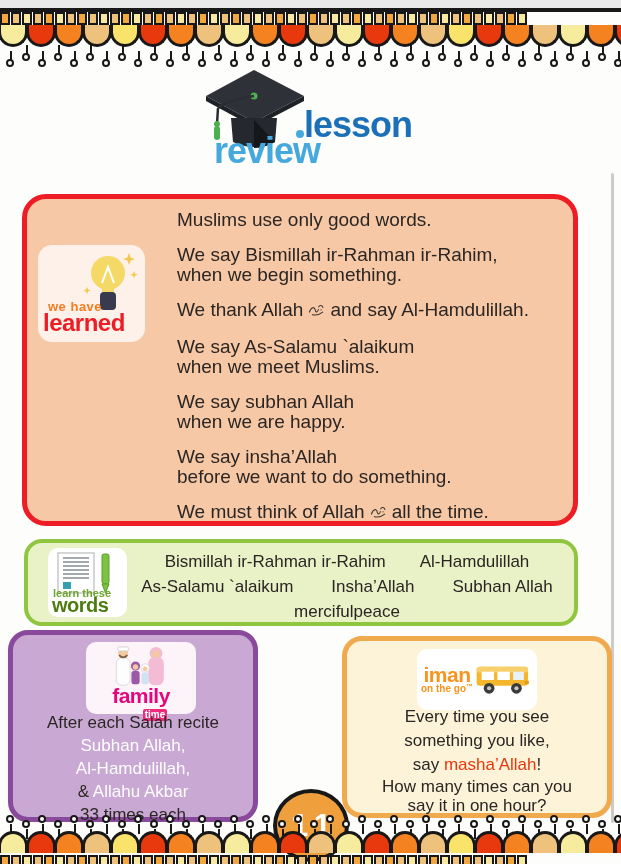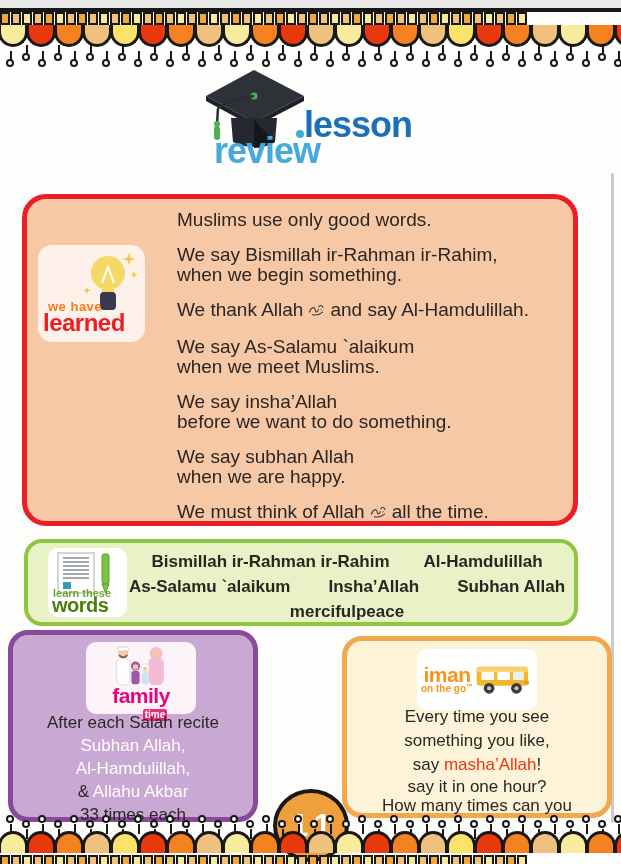--- a/index.html
+++ b/index.html
@@ -61,21 +61,21 @@
   
   .words-box { position:absolute; left:24px; top:531px; width:554px; height:87px;
     background:#e9f1c6; border:4px solid #8fc53f; border-radius:18px; }
   .words-badge { position:absolute; left:20px; top:5px; width:79px; height:69px;
     background:#fff; border-radius:10px; }
   .words-badge svg { position:absolute; left:8px; top:4px; }
   .words-badge .b-top { position:absolute; left:5px; bottom:18px; font-size:11px; font-weight:bold; color:#6aa32d; }
   .words-badge .b-bottom { position:absolute; left:4px; bottom:0px; font-size:20px; font-weight:bold;
     color:#4d7c0f; letter-spacing:-.5px; }
   .words-rows { position:absolute; left:95px; top:6px; width:448px; font-size:17px; }
-  .w-row { display:flex; justify-content:center; line-height:25px;font-weight:bold; }
+  .w-row { display:flex; justify-content:center; line-height:25px; }
   .w-row.r1 { gap:34px; }
   .w-row.r2 { gap:38px; }
   .w-row.r3 { }
 
   
   .family-box { position:absolute; left:8px; top:622px; width:250px; height:192px;
     background:#c9a9d4; border:5px solid #8a4a9b; border-radius:20px; text-align:center; }
   .family-badge { position:absolute; left:73px; top:7px; width:110px; height:72px;
     background:#fdf4f9; border-radius:10px; }
   .family-badge svg { display:block; margin:4px auto 0; }
@@ -149,22 +149,22 @@
       <p><span>We say Bismillah ir-Rahman ir-Rahim,</span><br><span>when we begin something.</span></p>
       <p><span>We thank Allah</span><span class="honorific"><svg width="17" height="15" viewBox="0 0 26 22">
               <g stroke="#3a342e" stroke-width="1.6" fill="none">
                 <path d="M2,14 C5,5 10,5 11,10 C12,15 15,14 16,9"></path>
                 <path d="M6,17 C12,19 18,17 23,13"></path>
                 <path d="M16,6 C18,2 22,3 23,7"></path>
               </g>
               <circle cx="20" cy="10" r="1" fill="#3a342e"></circle>
             </svg></span><span>and say Al-Hamdulillah.</span></p>
       <p><span>We say As-Salamu `alaikum</span><br><span>when we meet Muslims.</span></p>
+      <p><span>We say subhan Allah</span><br><span>when we are happy.</span></p>
       <p><span>We say insha’Allah</span><br><span>before we want to do something.</span></p>
-      <p><span>We say subhan Allah</span><br><span>when we are happy.</span></p>
       <p><span>We must think of Allah</span><span class="honorific"><svg width="17" height="15" viewBox="0 0 26 22">
               <g stroke="#3a342e" stroke-width="1.6" fill="none">
                 <path d="M2,14 C5,5 10,5 11,10 C12,15 15,14 16,9"></path>
                 <path d="M6,17 C12,19 18,17 23,13"></path>
                 <path d="M16,6 C18,2 22,3 23,7"></path>
               </g>
               <circle cx="20" cy="10" r="1" fill="#3a342e"></circle>
             </svg></span><span>all the time.</span></p>
     </div>
   </section>
@@ -250,22 +250,22 @@
           <circle cx="17" cy="31" r="2.5" fill="#c9c9c9"></circle>
         <circle cx="50" cy="31" r="6.5" fill="#3b3b3b"></circle>
           <circle cx="50" cy="31" r="2.5" fill="#c9c9c9"></circle>
         <rect x="60" y="22" width="5" height="4" fill="#e09b1a"></rect>
       </svg>
     </div>
     <div class="iman-text">
       <div>Every time you see</div>
       <div>something you like,</div>
       <div><span>say </span><span class="red">masha’Allah</span><span>!</span></div>
+      <div class="tight">How many times can you</div>
       <div class="tight">say it in one hour?</div>
-      <div class="tight">How many times can you</div>
     </div>
   </section>
 
   <div class="page-circle">
     <span>11</span>
   </div>
 
   <div class="border border-top">
       <div class="sq-row">
         <span class="square" style="background: rgb(242, 167, 61);"></span>

